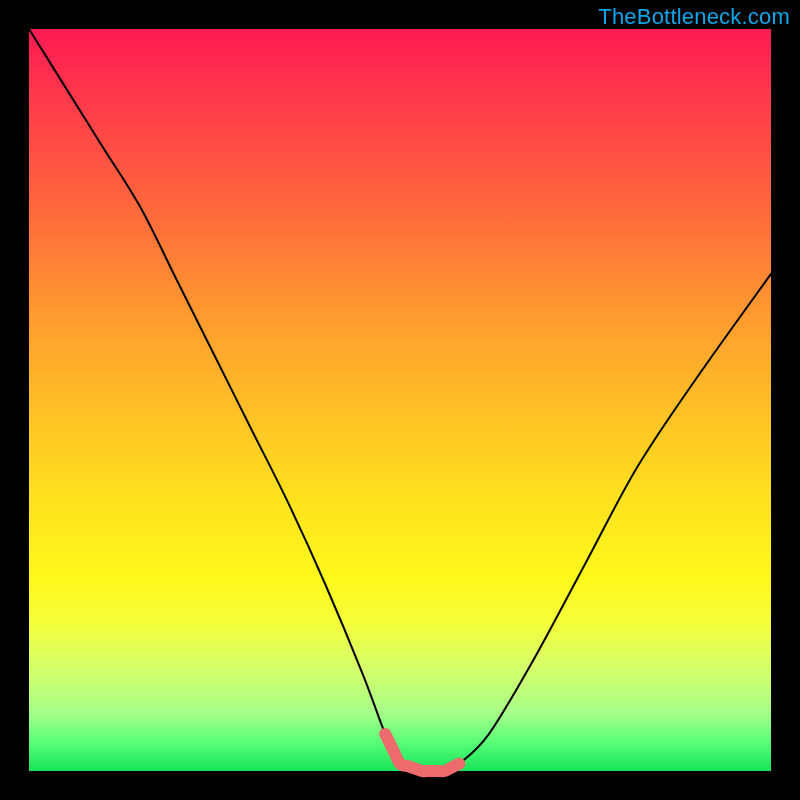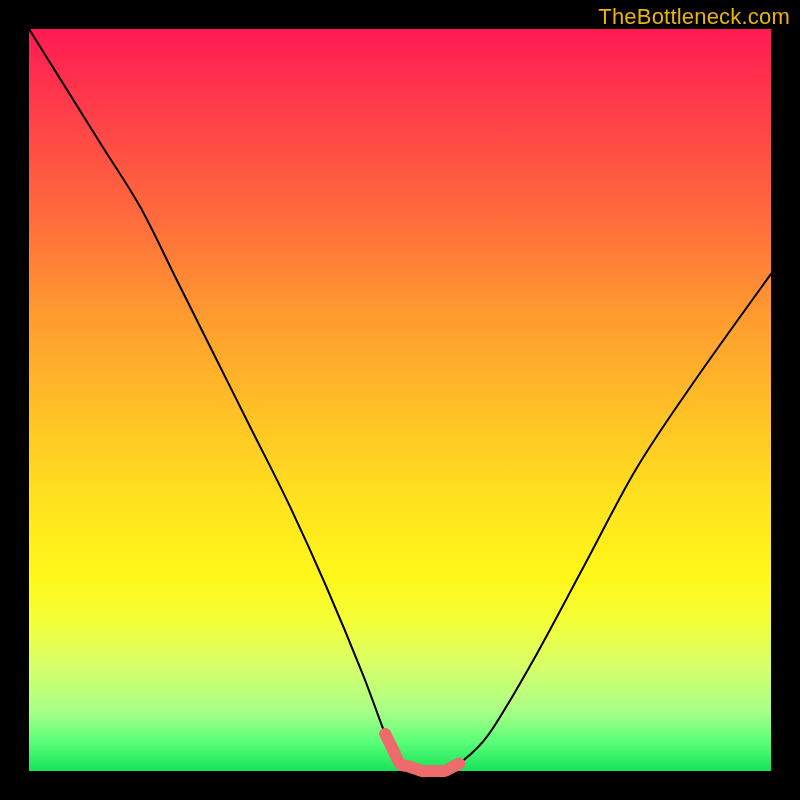--- a/index.html
+++ b/index.html
@@ -36,21 +36,21 @@
       #d6ff6a 86%,
       #a8ff88 92%,
       #5cff78 96%,
       #16e35a 100%
     );
   }
   .watermark {
     position: absolute;
     top: 4px;
     right: 10px;
-    color: #eab308;
+    color: #0ea5e9;
     font-size: 22px;
     letter-spacing: 0.2px;
     font-weight: 400;
     user-select: none;
   }
   svg.overlay {
     position: absolute;
     left: 29px;
     top: 29px;
     width: 742px;

